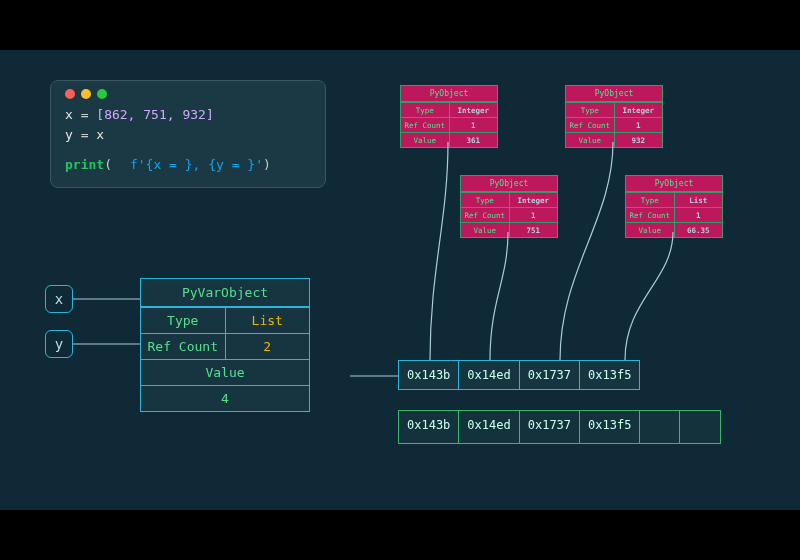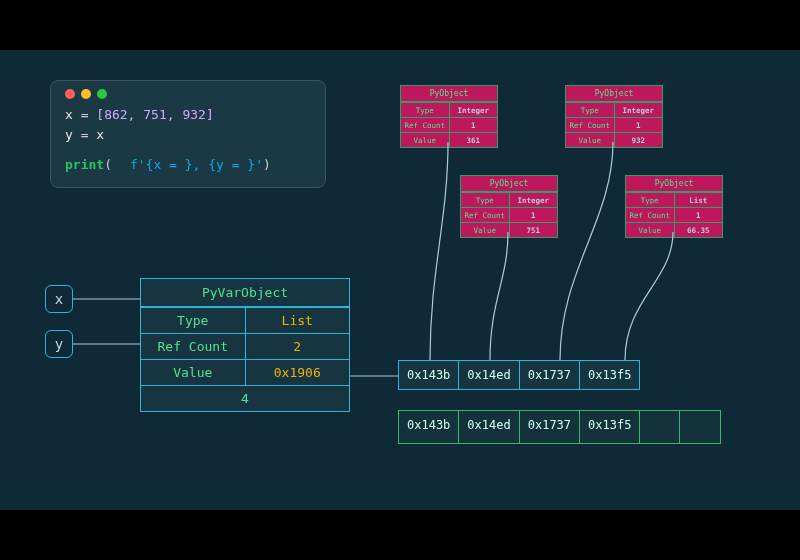--- a/index.html
+++ b/index.html
@@ -67,33 +67,32 @@
     </div>
     <div class="codeline"><span class="cl-var">x</span><span class="cl-op"> = </span><span class="cl-num">[862, 751, 932]</span></div>
     <div class="codeline"><span class="cl-var">y</span><span class="cl-op"> = </span><span class="cl-var">x</span></div>
     <div class="codesep"></div>
     <div class="codeline"><span class="cl-func">print</span><span class="cl-op">(</span><span class="cl-str">f'{x = }, {y = }'</span><span class="cl-op">)</span></div>
   </div>
 
   <div class="varbadge" style="left:45px; top:235px;">x</div>
   <div class="varbadge" style="left:45px; top:280px;">y</div>
 
-  <div class="bigtable" style="left:140px; top:228px; width:210px;">
+  <div class="bigtable" style="left:140px; top:228px; width:170px;">
     <div class="hdr">PyVarObject</div>
     <div class="row">
         <div class="cell">Type</div>
         <div class="cell">List</div>
       </div>
     <div class="row">
         <div class="cell">Ref Count</div>
         <div class="cell">2</div>
       </div>
     <div class="row">
         <div class="cell">Value</div>
-        <div class="cell">0x1906</div>
       </div>
     <div class="row">
         <div class="cell">4</div>
       </div>
   </div>
 
   <div class="smalltab" style="left:400px; top:35px;">
     <div class="shdr">PyObject</div>
     <div class="srow">
         <div class="sc">Type</div>

